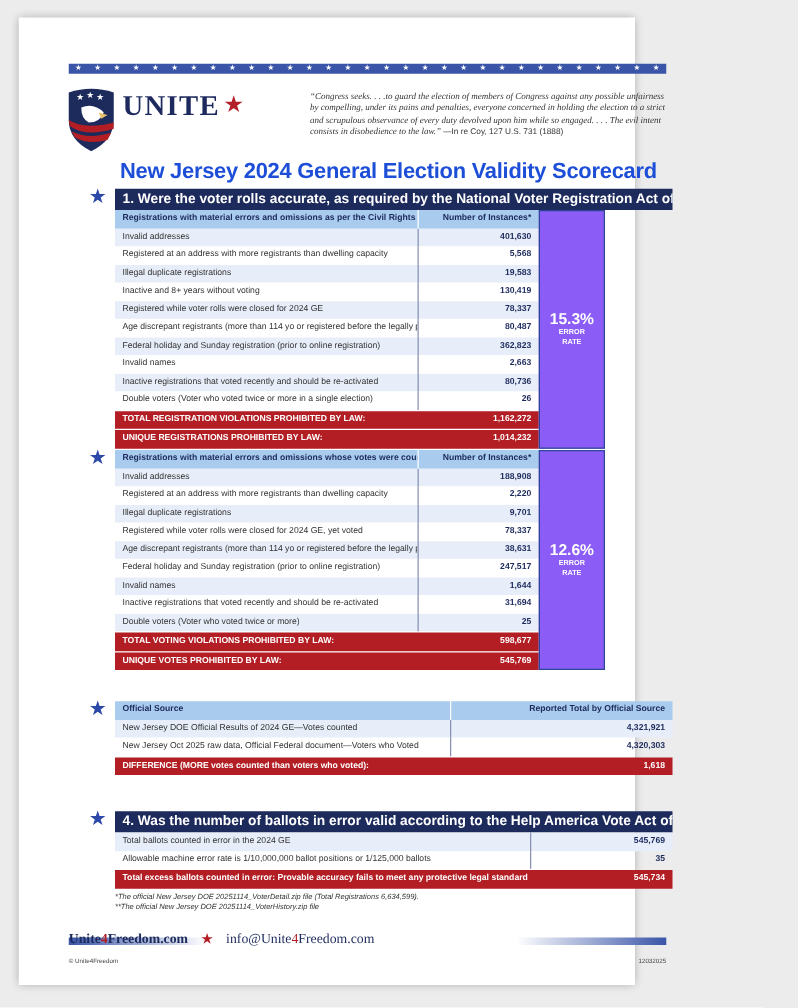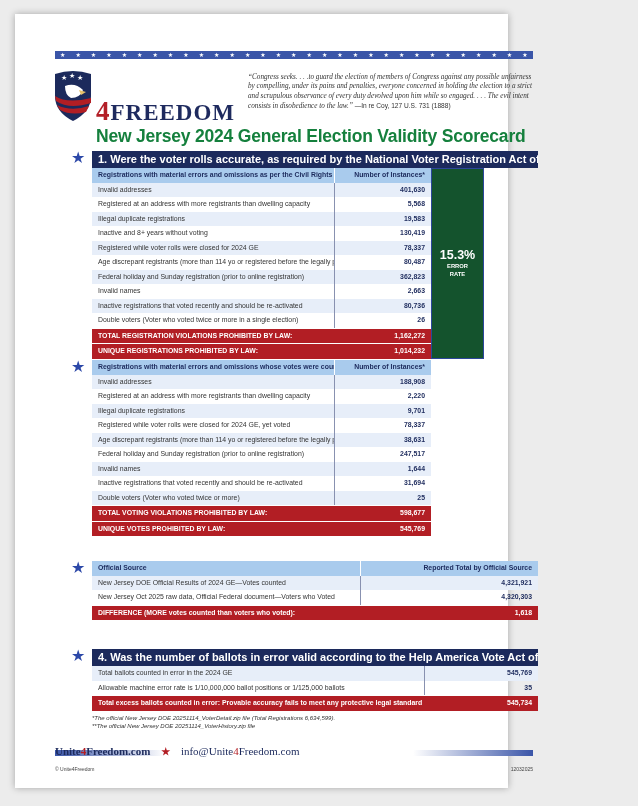--- a/index.html
+++ b/index.html
@@ -63,21 +63,21 @@
 
   .quote {
     position: absolute; left: 248px; top: 73px; width: 290px;
     font-family: "Liberation Serif", "DejaVu Serif", serif;
     font-style: italic; font-size: 7.2px; line-height: 9.4px; color: #333;
   }
   .quote .cite { font-style: normal; font-family: "Liberation Sans", sans-serif; font-size: 6.6px; }
 
   .title {
     position: absolute; left: 96px; top: 126px;
-    font-size: 17.5px; font-weight: bold; color: #15803d;
+    font-size: 17.5px; font-weight: bold; color: #1d4ed8;
     white-space: nowrap; letter-spacing: -0.2px;
   }
 
   
   .sec { position: absolute; left: 92px; width: 446px; }
   .sec-star {
     position: absolute; left: -21px; top: -1px; color: #2c48a8; font-size: 16px; line-height: 16px;
   }
   .sec-head {
     height: 17px; background: #1c2a5c; color: #fff;
@@ -91,21 +91,21 @@
   .row.hdr { background: #a9cbed; }
   .row.hdr .lbl, .row.hdr .val { font-weight: bold; color: #1c2a5c; }
   .row.hdr .val { border-left: 1px solid #fff; }
   .row.tot { background: #b21e24; margin-top: 1px; }
   .row.tot .lbl, .row.tot .val { color: #fff; font-weight: bold; border-left: none; }
 
   .grid { display: flex; }
   .grid .tbl { width: 339px; }
   .grid .tbl .val { width: 97px; }
   .rate {
-    width: 53px; margin-left: 0; background: #14532d; color: #fff; text-align: center;
+    width: 53px; margin-left: 0; background: #8b5cf6; color: #fff; text-align: center;
     display: flex; flex-direction: column; justify-content: center; border: 1px solid #2c469a;
   }
   .rate .pct { font-size: 12.5px; font-weight: bold; line-height: 14px; }
   .rate .lab { font-size: 5.8px; font-weight: bold; line-height: 8px; }
 
   .s3 .val { width: 178px; }
   .s4 .val { width: 114px; }
 
   .foot {
     position: absolute; left: 92px; top: 714px;
@@ -180,21 +180,21 @@
     <svg class="shield" width="40" height="54" viewBox="0 0 40 54">
       <path d="M2 6 Q20 0 38 6 L38 28 Q38 44 20 53 Q2 44 2 28 Z" fill="#1c2a5c"></path>
       <path d="M2 28 Q14 36 38 30 L38 35 Q16 42 3 33 Z" fill="#b21e24"></path>
       <path d="M4 37 Q18 44 36 38 L33 44 Q18 48 7 42 Z" fill="#b21e24"></path>
       <path d="M12 18 Q22 14 30 22 Q27 30 18 30 Q12 27 12 18 Z" fill="#fff"></path>
       <path d="M26 22 L33 24 L28 27 Z" fill="#e6c16a"></path>
       <text x="8" y="12" fill="#fff" font-size="7">★</text>
       <text x="16" y="10" fill="#fff" font-size="7">★</text>
       <text x="24" y="12" fill="#fff" font-size="7">★</text>
     </svg>
-    <div class="word2"><span class="four">4</span><span style="text-transform:uppercase;">Freedom</span></div>
+    <div class="word1"><span style="text-transform:uppercase;">Unite</span><span class="star">★</span></div>
   </div>
 
   <div class="quote">
     <span>“Congress seeks. . . .to guard the election of members of Congress against any possible unfairness by compelling, under its pains and penalties, everyone concerned in holding the election to a strict and scrupulous observance of every duty devolved upon him while so engaged. . . . The evil intent consists in disobedience to the law.”</span>
     <span class="cite">—In re Coy, 127 U.S. 731 (1888)</span>
   </div>
 
   <div class="title">New Jersey 2024 General Election Validity Scorecard</div>
 
   <div class="sec" style="top:151px;">
@@ -309,20 +309,25 @@
           </div>
           <div class="row tot">
             <div class="lbl">TOTAL VOTING VIOLATIONS PROHIBITED BY LAW:</div>
             <div class="val">598,677</div>
           </div>
           <div class="row tot">
             <div class="lbl">UNIQUE VOTES PROHIBITED BY LAW:</div>
             <div class="val">545,769</div>
           </div>
         </div>
+      <div class="rate">
+        <div class="pct">12.6%</div>
+        <div class="lab">ERROR</div>
+        <div class="lab">RATE</div>
+      </div>
     </div>
   </div>
 
   <div class="sec s3" style="top:561px;">
     <div class="sec-star">★</div>
     <div id="s3tbl">
       <div class="row hdr">
         <div class="lbl">Official Source</div>
         <div class="val">Reported Total by Official Source</div>
       </div>

